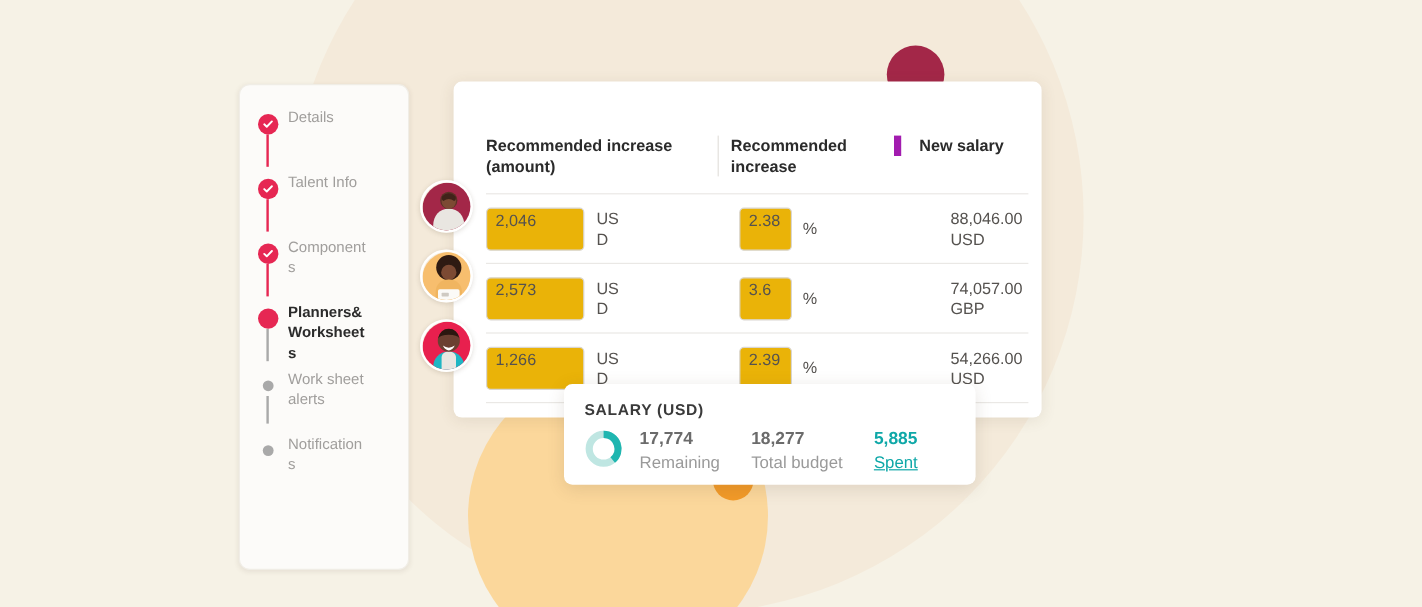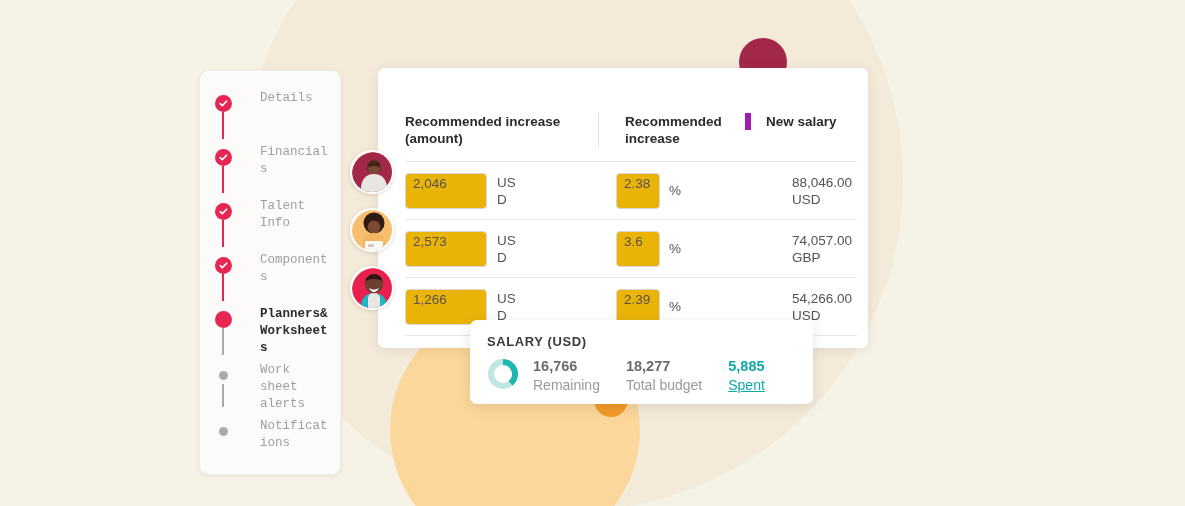--- a/index.html
+++ b/index.html
@@ -70,40 +70,40 @@
     position:relative;z-index:2;margin-top:4px;
   }
   .connector{
     position:absolute;left:50%;margin-left:-1px;width:2px;
     top:27px;height:100%;z-index:1;
   }
   .connector.red{background:#E62753;}
   .connector.gray{background:#A9A9A9;}
   .step:last-child .connector{display:none;}
   .step-label{
-    flex:1;margin-left:28px;padding-top:5px;
+    flex:1;margin-left:8px;padding-top:5px;
     font-size:12.5px;line-height:17px;color:#A09E9C;
-    max-width:68px;word-break:break-word;font-family:Liberation Mono, monospace;
+    max-width:68px;word-break:break-word;
   }
   .step-label.active{color:#2B2B2B;font-weight:bold;}
 
   
   .table-card{
     position:absolute;left:378px;top:68px;width:490px;height:280px;
     background:#FFFFFF;border-radius:7px;
     box-shadow:0 2px 12px rgba(90,70,50,.11);
   }
   .table-inner{padding:27px 0 0 27px;}
 
   .thead{display:flex;align-items:flex-start;padding-bottom:14px;}
   .th{
     font-size:13.5px;line-height:17px;font-weight:bold;color:#2B2B2B;margin-top:18px;
   }
   .th-amount{width:193px;}
-  .th-pct{width:147px;padding-left:26px;border-left:1px solid #E3E0DC;box-sizing:border-box;}
+  .th-pct{width:147px;padding-left:10px;border-left:1px solid #E3E0DC;box-sizing:border-box;}
   .th-new{width:110px;padding-left:15px;border-left:6px solid #a21caf;box-sizing:border-box;}
 
   .divider{height:1px;background:#EAE8E5;margin-right:11px;}
 
   .trow{display:flex;align-items:center;height:57px;}
   .cell-amount{width:193px;display:flex;align-items:center;}
   .cell-pct{width:147px;padding-left:18px;box-sizing:border-box;display:flex;align-items:center;}
   .cell-new{width:118px;padding-left:15px;box-sizing:border-box;}
 
   .inp{
@@ -168,31 +168,20 @@
       <div class="connector red"></div>
       <div class="dot-check">
         <svg width="11" height="11" viewBox="0 0 11 11">
             <path d="M2.2 5.6 L4.3 7.6 L8.6 3.2" stroke="#fff" stroke-width="1.6" fill="none" stroke-linecap="round" stroke-linejoin="round"></path>
           </svg>
       </div>
     </div>
     <div class="step-label">Details</div>
   </div>
 
-  <div class="step">
-    <div class="step-marker">
-      <div class="connector red"></div>
-      <div class="dot-check">
-        <svg width="11" height="11" viewBox="0 0 11 11">
-            <path d="M2.2 5.6 L4.3 7.6 L8.6 3.2" stroke="#fff" stroke-width="1.6" fill="none" stroke-linecap="round" stroke-linejoin="round"></path>
-          </svg>
-      </div>
-    </div>
-    <div class="step-label">Financials</div>
-  </div>
 
   <div class="step">
     <div class="step-marker">
       <div class="connector red"></div>
       <div class="dot-check">
         <svg width="11" height="11" viewBox="0 0 11 11">
             <path d="M2.2 5.6 L4.3 7.6 L8.6 3.2" stroke="#fff" stroke-width="1.6" fill="none" stroke-linecap="round" stroke-linejoin="round"></path>
           </svg>
       </div>
     </div>
@@ -340,21 +329,21 @@
 <div class="salary-card">
   <div class="salary-title">SALARY (USD)</div>
   <div class="salary-body">
     <div class="donut">
       <svg width="32" height="32" viewBox="0 0 32 32">
         <circle cx="16" cy="16" r="12" fill="none" stroke="#BFE6E2" stroke-width="6"></circle>
         <path d="M16 4 a12 12 0 0 1 7.6 21.3" fill="none" stroke="#1FB6B0" stroke-width="6" stroke-linecap="butt"></path>
       </svg>
     </div>
     <div class="stat">
-      <div class="stat-val">16,766</div>
+      <div class="stat-val">17,774</div>
       <div class="stat-lbl">Remaining</div>
     </div>
     <div class="stat">
       <div class="stat-val">18,277</div>
       <div class="stat-lbl">Total budget</div>
     </div>
     <div class="stat spent">
       <div class="stat-val">5,885</div>
       <div class="stat-lbl">Spent</div>
     </div>

